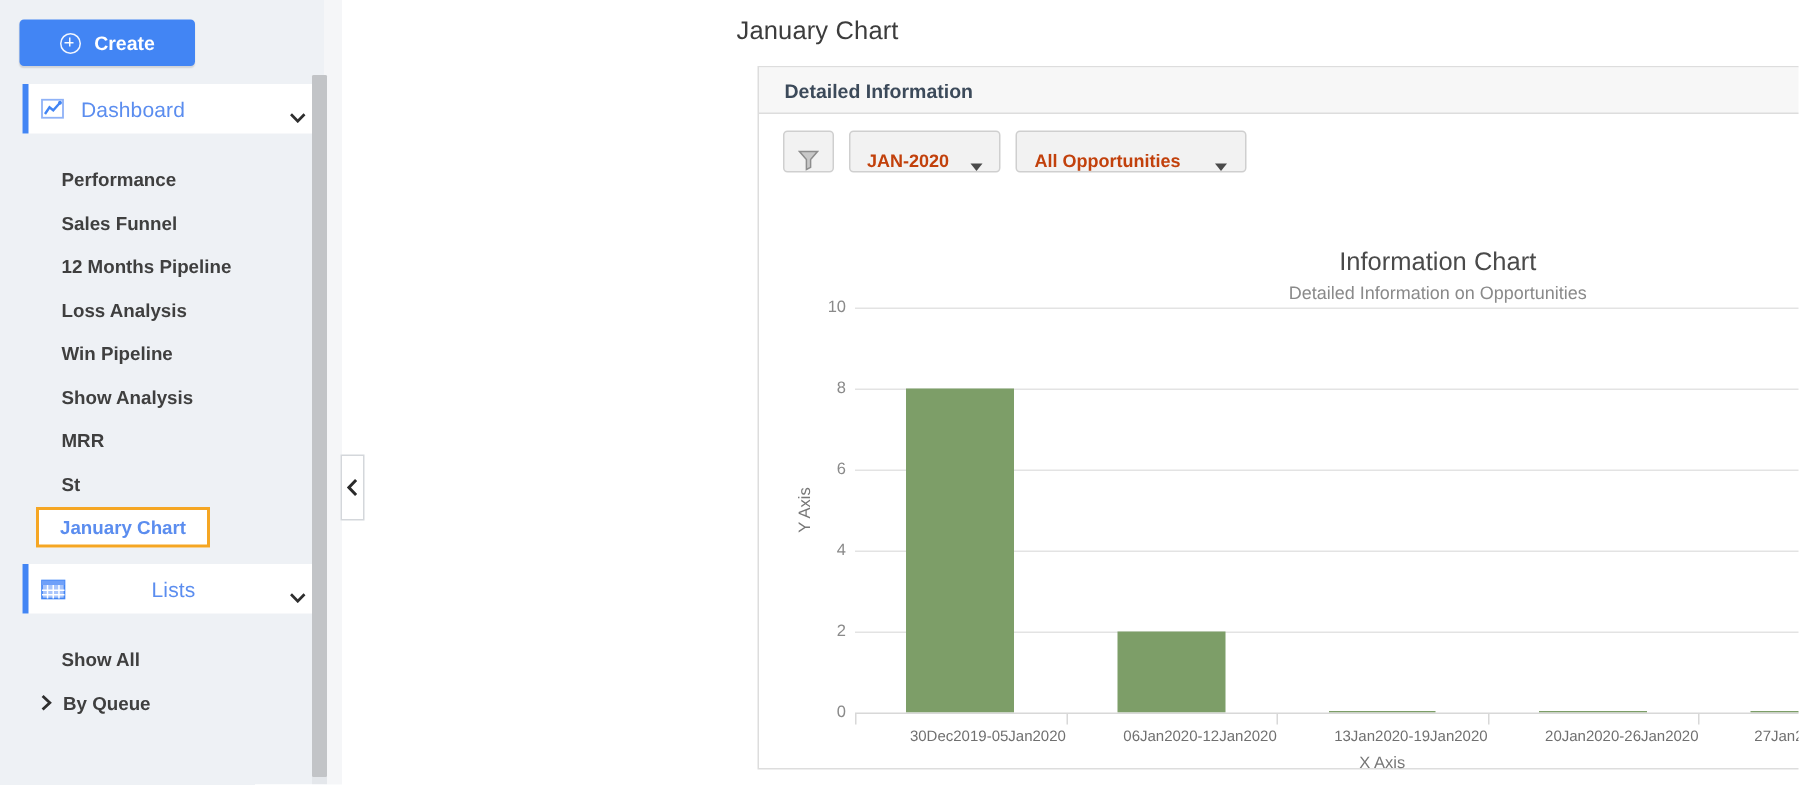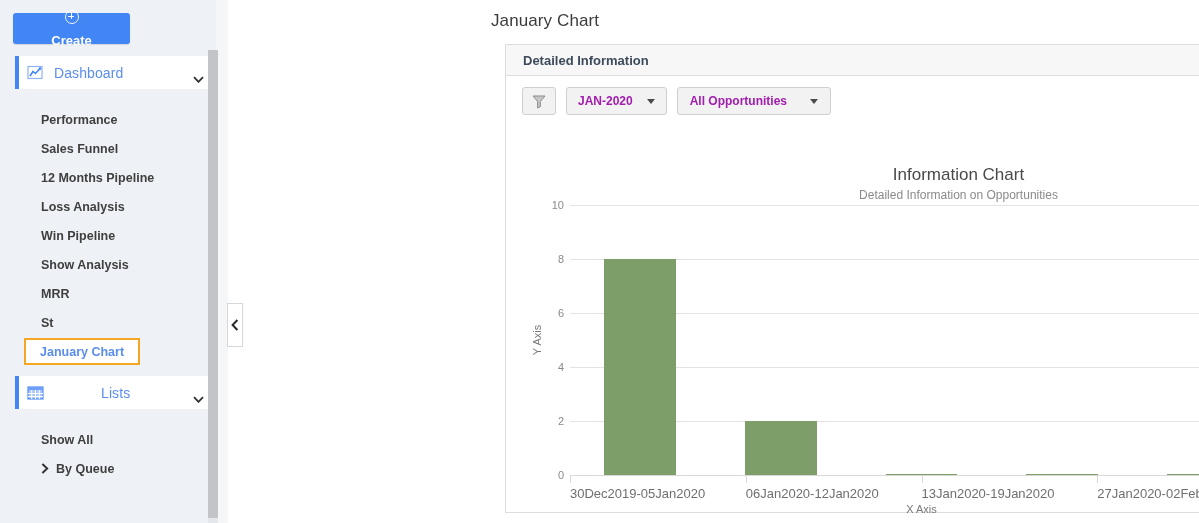--- a/index.html
+++ b/index.html
@@ -24,21 +24,20 @@
     width: 117px; height: 31px;
     background: #4285f4;
     border: none; border-radius: 3px;
     color: #ffffff;
     font-family: "Liberation Sans", sans-serif;
     font-size: 13px; font-weight: bold;
     display: flex; align-items: center; justify-content: center;
     gap: 9px;
     cursor: pointer;
     box-shadow: 0 1px 1px rgba(0,0,0,.12);
-    flex-direction: column;
   }
   .create-btn .plus-circle {
     width: 14px; height: 14px; border-radius: 50%;
     border: 1.6px solid rgba(255,255,255,.92);
     position: relative; flex: 0 0 14px;
   }
   .create-btn .plus-circle::before,
   .create-btn .plus-circle::after {
     content: ""; position: absolute; background: rgba(255,255,255,.95);
   }
@@ -72,21 +71,21 @@
 
   .nav-item {
     height: 29px;
     display: flex; align-items: center;
     padding-left: 41px;
     font-size: 12.5px; font-weight: bold;
     color: #3f3f3f;
     cursor: pointer;
     white-space: nowrap;
   }
-  .nav-item.sub-arrow { padding-left: 41px; gap: 7px; }
+  .nav-item.sub-arrow { padding-left: 27px; gap: 7px; }
   .nav-item .caret-right {
     width: 8px; height: 11px; color: #333; flex: 0 0 8px;
   }
   .nav-item.active-box {
     padding-left: 0; height: 29px;
   }
   .active-pill {
     margin-left: 24px;
     border: 2px solid #f5a623;
     background: #ffffff;
@@ -156,22 +155,22 @@
   .toolbar {
     display: flex; align-items: center; gap: 10px;
     padding: 11px 0 0 16px;
   }
   .tb-btn {
     background: #f2f2f2;
     border: 1px solid #cfcfcf;
     border-radius: 3px;
     height: 28px;
     font-family: "Liberation Sans", sans-serif;
-    font-size: 12px; font-weight: bold; color: #a21caf;
-    display: flex; align-items: center;
+    font-size: 12px; font-weight: bold; color: #c2410c;
+    display: flex; align-items: flex-end;
     cursor: pointer;
   }
   .tb-btn.icon-only { width: 34px; justify-content: center; }
   .tb-btn.dd { padding: 0 11px; gap: 14px; }
   .tb-btn.dd.wide { width: 154px; padding: 0 12px; justify-content: space-between; }
   .tb-btn .dd-caret {
     width: 0; height: 0;
     border-left: 4.5px solid transparent;
     border-right: 4.5px solid transparent;
     border-top: 5px solid #4a4a4a;
@@ -230,22 +229,22 @@
   .xaxis-line {
     position: absolute; left: 0; top: 270px;
     width: 703px; height: 1px; background: #d8d8d8;
   }
   .xticks {
     position: absolute; left: 0; top: 271px; width: 703px;
     display: flex;
   }
   .xtick {
     flex: 1 1 0;
-    text-align: left;
-    font-size: 13px; color: #6f6f6f;
+    text-align: right;
+    font-size: 10px; color: #6f6f6f;
     padding-top: 10px;
     position: relative;
     white-space: nowrap;
   }
   .xtick::before {
     content: ""; position: absolute; left: 0; top: 0;
     width: 1px; height: 7px; background: #d8d8d8;
   }
   .xtick:last-child::after {
     content: ""; position: absolute; right: 0; top: 0;
@@ -430,20 +429,21 @@
                 <div class="bar" style="height: 1px; background: rgb(125, 158, 104);"></div>
               </div>
             </div>
 
             <div class="xaxis-line"></div>
 
             <div class="xticks">
               <div class="xtick">30Dec2019-05Jan2020</div>
               <div class="xtick">06Jan2020-12Jan2020</div>
               <div class="xtick">13Jan2020-19Jan2020</div>
+              <div class="xtick">20Jan2020-26Jan2020</div>
               <div class="xtick">27Jan2020-02Feb2020</div>
             </div>
 
             <div class="xlabel">X Axis</div>
           </div>
 
         </div>
       </div>
     </section>
   </main>

